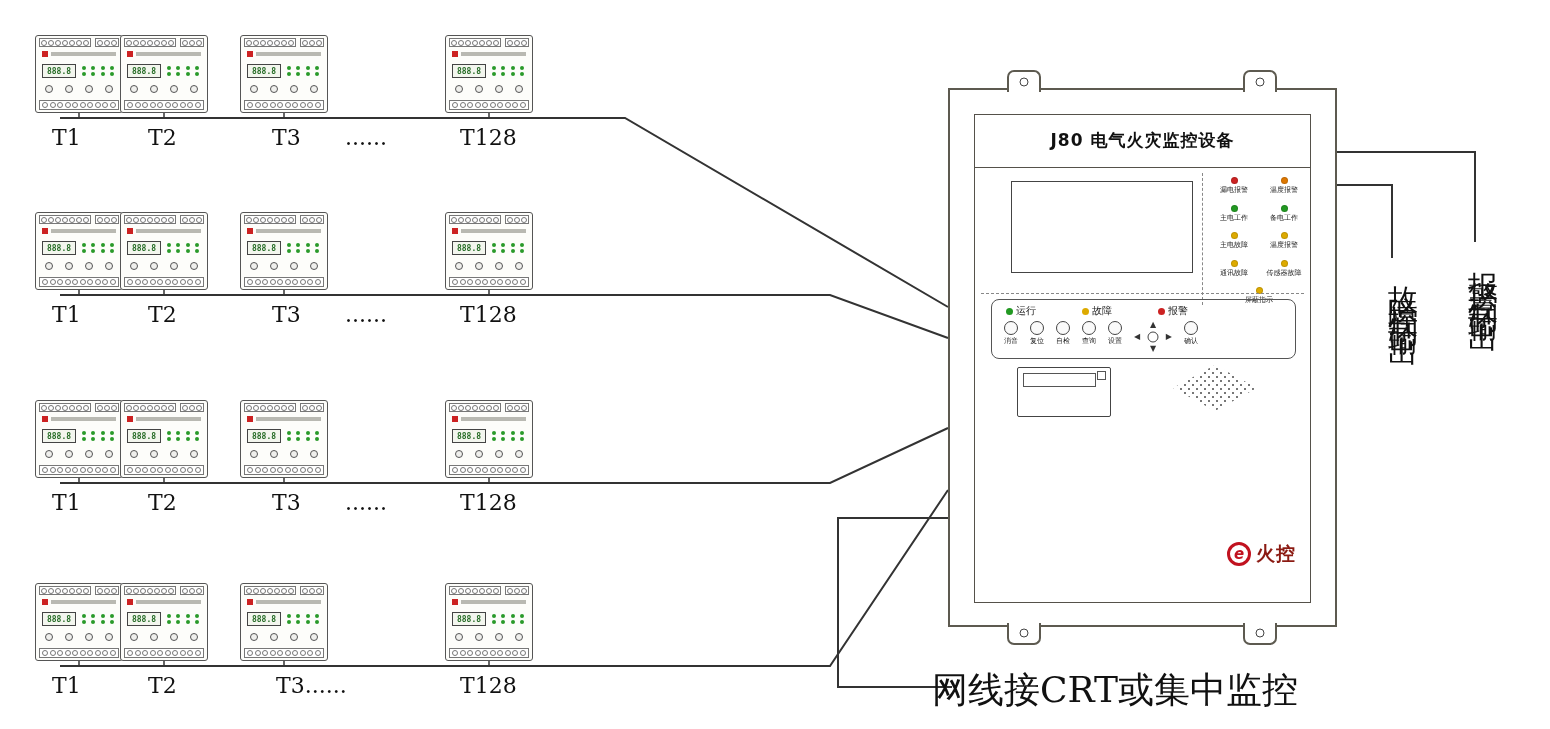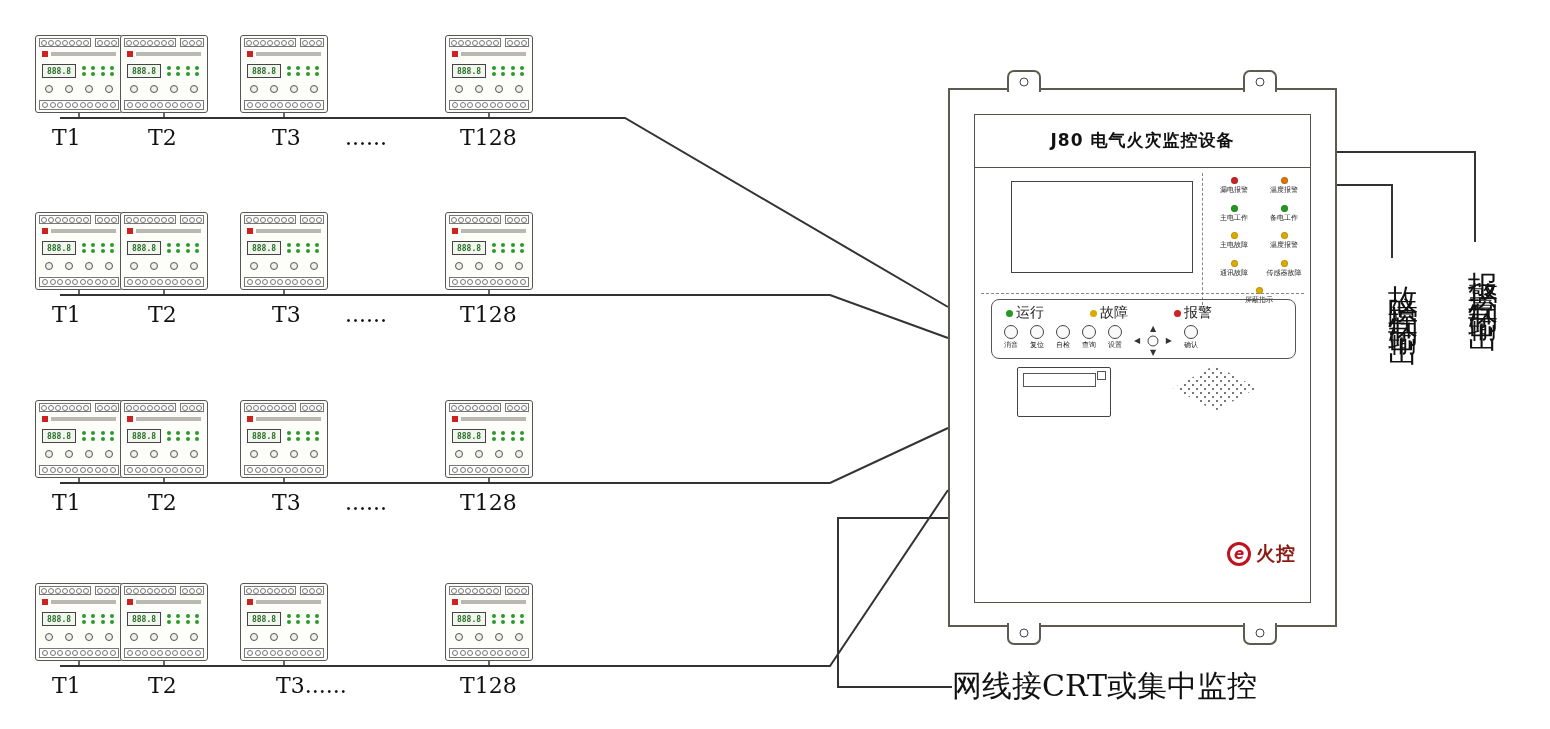--- a/index.html
+++ b/index.html
@@ -50,21 +50,21 @@
   .ind-grid{position:absolute;left:234px;top:62px;width:100px;height:128px;display:grid;
             grid-template-columns:1fr 1fr;align-content:space-between;row-gap:3px;text-align:center;}
   .ind{display:flex;flex-direction:column;align-items:center;gap:1px;}
   .ind i{width:7px;height:7px;border-radius:50%;border:1px solid #00000022;box-sizing:border-box;}
   .ind span{font-size:7px;white-space:nowrap;color:#222;}
   .ind.wide{grid-column:1/3;}
   .dash-v{position:absolute;left:227px;top:58px;height:132px;border-left:1px dashed #888;}
   .dash-h{position:absolute;left:6px;right:6px;top:178px;border-top:1px dashed #888;}
   .ctrl{position:absolute;left:16px;top:184px;width:305px;height:60px;border:1.2px solid #555;
         border-radius:8px;box-sizing:border-box;}
-  .status{display:flex;gap:46px;padding:4px 0 0 14px;font-size:14px;align-items:flex-start;}
+  .status{display:flex;gap:46px;padding:4px 0 0 14px;font-size:10px;align-items:flex-start;}
   .st i{display:inline-block;width:7px;height:7px;border-radius:50%;margin-right:3px;vertical-align:middle;}
   .btnrow{display:flex;align-items:flex-start;gap:12px;padding:3px 8px 0 12px;}
   .pb{display:flex;flex-direction:column;align-items:center;gap:1px;}
   .pb i{width:14px;height:14px;border:1.2px solid #444;border-radius:50%;background:#fafafa;box-sizing:border-box;}
   .pb span{font-size:7px;white-space:nowrap;}
   .pad{position:relative;width:38px;height:32px;flex:none;}
   .pad b{position:absolute;font-size:8px;color:#333;font-weight:normal;line-height:1;}
   .pad .u{left:50%;top:0;transform:translateX(-50%);}
   .pad .d{left:50%;bottom:0;transform:translateX(-50%);}
   .pad .l{left:0;top:50%;transform:translateY(-50%);}
@@ -82,21 +82,21 @@
            clip-path:polygon(50% 0,100% 50%,50% 100%,0 50%);}
   .brand{position:absolute;right:14px;top:426px;display:flex;align-items:center;gap:5px;}
   .brand .mark{width:24px;height:24px;border:3px solid #c1121f;border-radius:50%;color:#c1121f;
                font-weight:bold;font-style:italic;font-size:15px;display:flex;align-items:center;
                justify-content:center;box-sizing:border-box;}
   .brand .text{font-size:19px;font-weight:bold;color:#8b1a12;letter-spacing:1px;}
 
   
   .vout{position:absolute;writing-mode:vertical-rl;text-orientation:upright;font-size:30px;
         letter-spacing:10px;color:#111;font-family:"DejaVu Serif","Liberation Serif",serif;}
-  .crt-note{position:absolute;left:952px;top:666px;font-size:30px;color:#111;
+  .crt-note{position:absolute;left:932px;top:666px;font-size:36px;color:#111;
             font-family:"DejaVu Serif","Liberation Serif",serif;white-space:nowrap;}
 </style>
 </head>
 <body>
 
 <div class="canvas">
 
   <svg class="wires" width="1550" height="729">
     <g stroke="#333" stroke-width="2" fill="none">
       <polyline points="60,118 625,118 948,307"></polyline>

